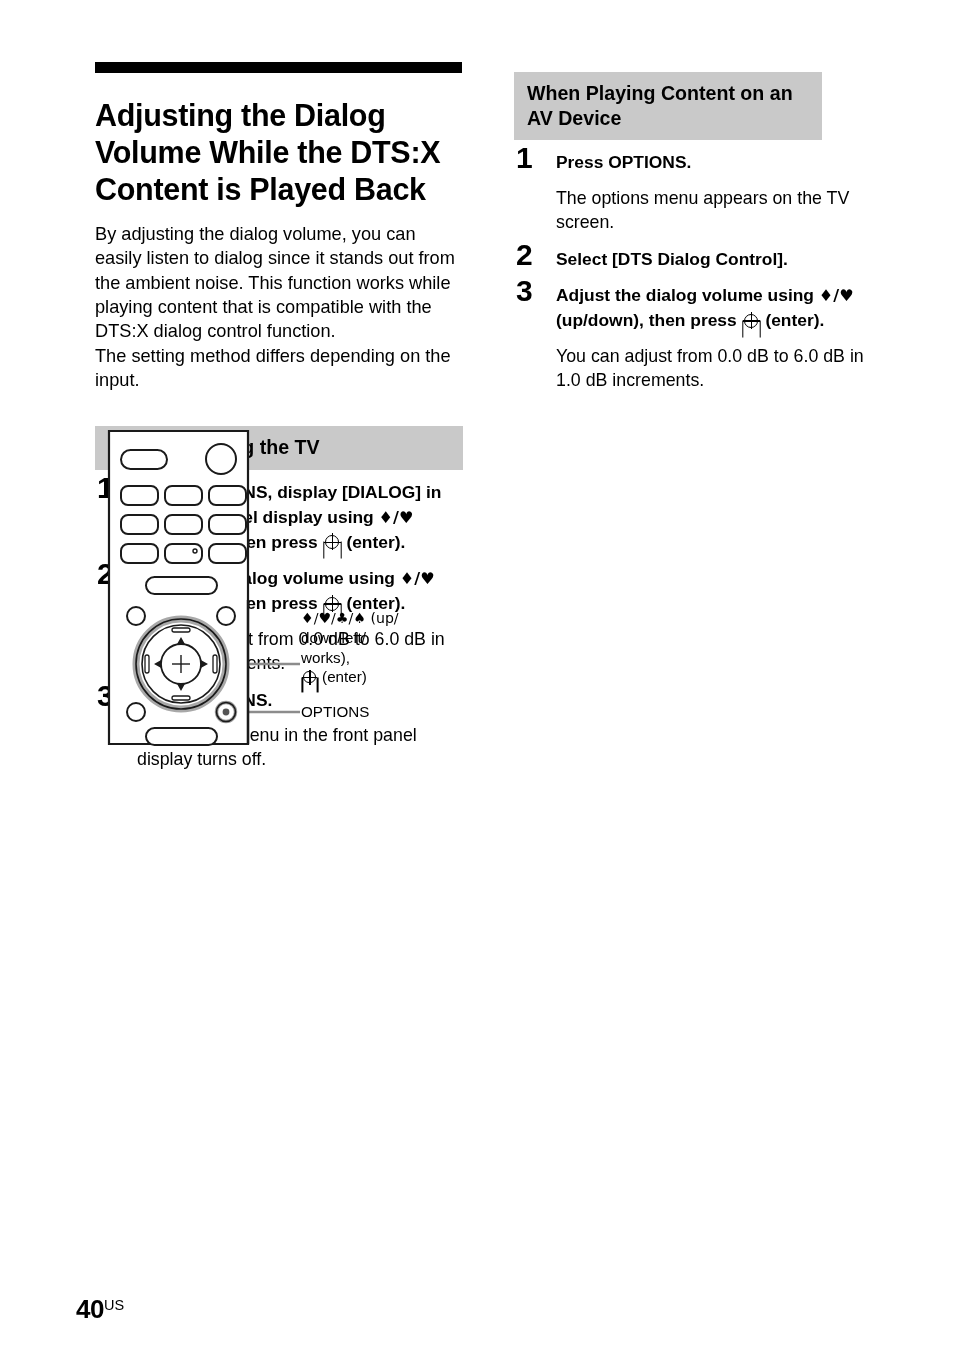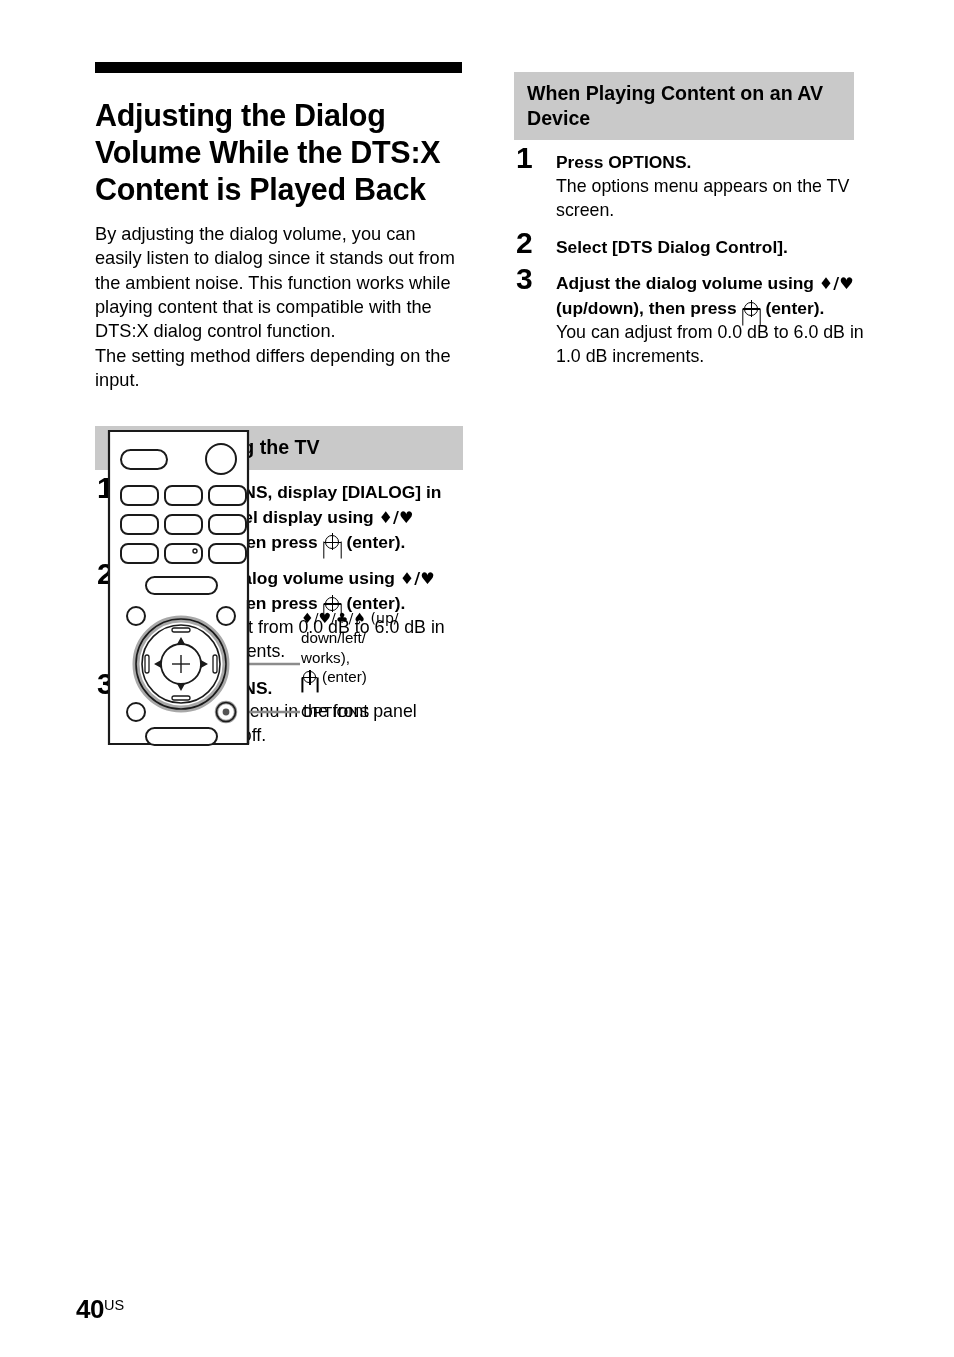--- a/index.html
+++ b/index.html
@@ -60,21 +60,21 @@
   
   .sec-head {
     background: #c9c9c9;
     font-size: 19.6px;
     font-weight: bold;
     padding: 9px 0 10px 13px;
     line-height: 1.26;
     box-sizing: border-box;
   }
   .sec-head-left { width: 368px; margin-top: 34px; }
-  .sec-head-right { width: 340px; }
+  .sec-head-right { width: 308px; }
 
   
   .steps { margin-top: 10px; }
   .step {
     position: relative;
     padding-left: 42px;
     margin-top: 12px;
   }
   .step:first-child { margin-top: 0; }
   .step-num {
@@ -86,21 +86,21 @@
     line-height: 1;
   }
   .step-title {
     font-size: 17.4px;
     font-weight: bold;
     line-height: 1.42;
   }
   .step-body {
     font-size: 17.8px;
     line-height: 1.34;
-    margin-top: 0;
+    margin-top: 12px;
     font-weight: normal;
   }
 
   
   .gl {
     font-family: "DejaVu Sans", sans-serif;
     font-size: 0.93em;
   }
   .enter-ico {
     display: inline-block;

